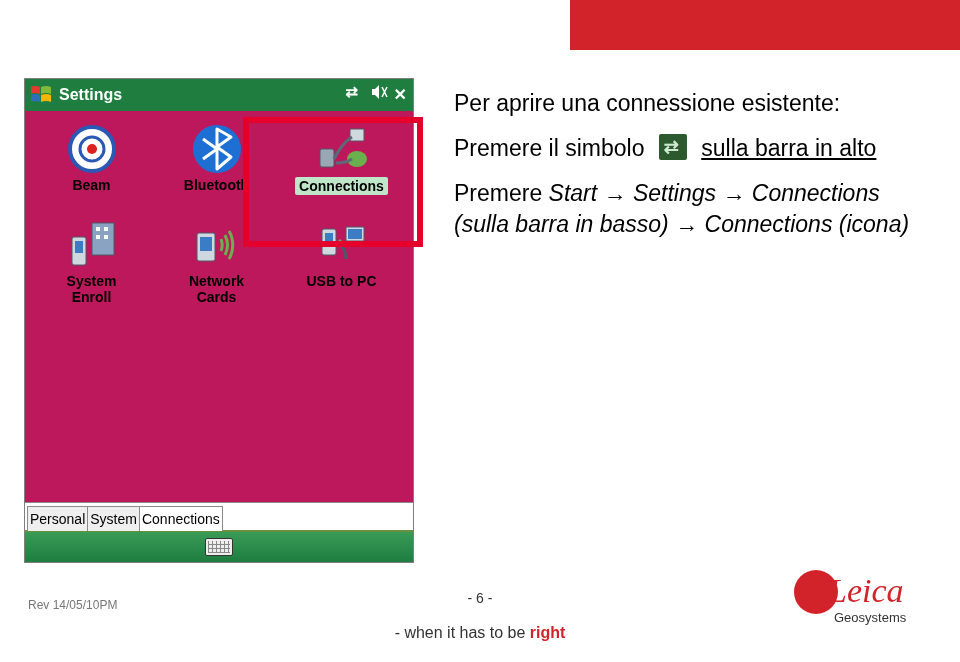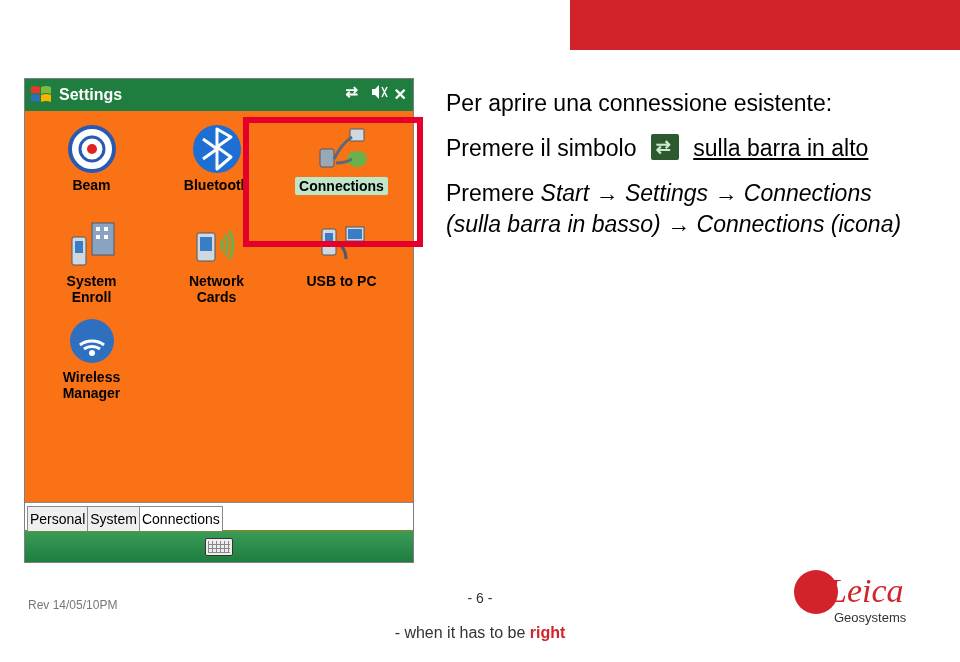--- a/index.html
+++ b/index.html
@@ -76,21 +76,21 @@
     content: "⇄";
     position: absolute;
     left: 2px; top: -1px;
     color: #fff;
     font-size: 15px;
   }
 
   .phone-body {
     position: relative;
     height: calc(100% - 32px - 30px - 30px);
-    background: #f97316;
+    background: #be185d;
   }
 
   .icon-grid {
     display: flex;
     flex-wrap: wrap;
     padding: 6px 4px;
   }
   .app-icon {
     width: 125px;
     height: 96px;
@@ -182,21 +182,21 @@
   
   .instructions {
     position: absolute;
     top: 88px;
     left: 442px;
     width: 490px;
     font-size: 23px;
     line-height: 1.35;
     color: #000;
   }
-  .instructions p { margin: 0 0 14px 4px; }
+  .instructions p { margin: 0 0 14px 12px; }
   .sulla-wrap {
     display: inline-block;
     text-decoration: underline;
   }
   .inline-conn-icon {
     display: inline-block;
     vertical-align: -4px;
     width: 28px; height: 26px;
     background: #2c5a2e;
     border-radius: 2px;
@@ -372,32 +372,20 @@
             <rect x="30" y="8" width="18" height="14" fill="#cfd8df" stroke="#4a5a6a"></rect>
             <rect x="32" y="10" width="14" height="10" fill="#3b7dc4"></rect>
             <rect x="34" y="22" width="10" height="3" fill="#8a949f"></rect>
             <path d="M22 24 Q30 30 30 40" stroke="#4a5a6a" stroke-width="3" fill="none"></path>
             <path d="M20 26l4-4 4 4" stroke="#6ab04c" stroke-width="3" fill="none"></path>
           </svg>
         </span>
         <span class="label">USB to PC</span>
       </div>
 
-      <div class="app-icon">
-        <span class="gfx">
-          <svg viewBox="0 0 52 52">
-            <circle cx="26" cy="26" r="22" fill="#2f6fc0"></circle>
-            <path d="M14 30a16 12 0 0 1 24 0" stroke="#fff" stroke-width="3" fill="none"></path>
-            <path d="M18 34a11 8 0 0 1 16 0" stroke="#fff" stroke-width="3" fill="none"></path>
-            <circle cx="26" cy="38" r="3" fill="#fff"></circle>
-          </svg>
-        </span>
-        <span class="label" style="white-space:pre-line">Wireless
-Manager</span>
-      </div>
 
     </div>
     <div class="red-box"></div>
   </div>
 
   <div class="phone-tabs">
     <div class="tab">Personal</div>
     <div class="tab">System</div>
     <div class="tab active">Connections</div>
   </div>

